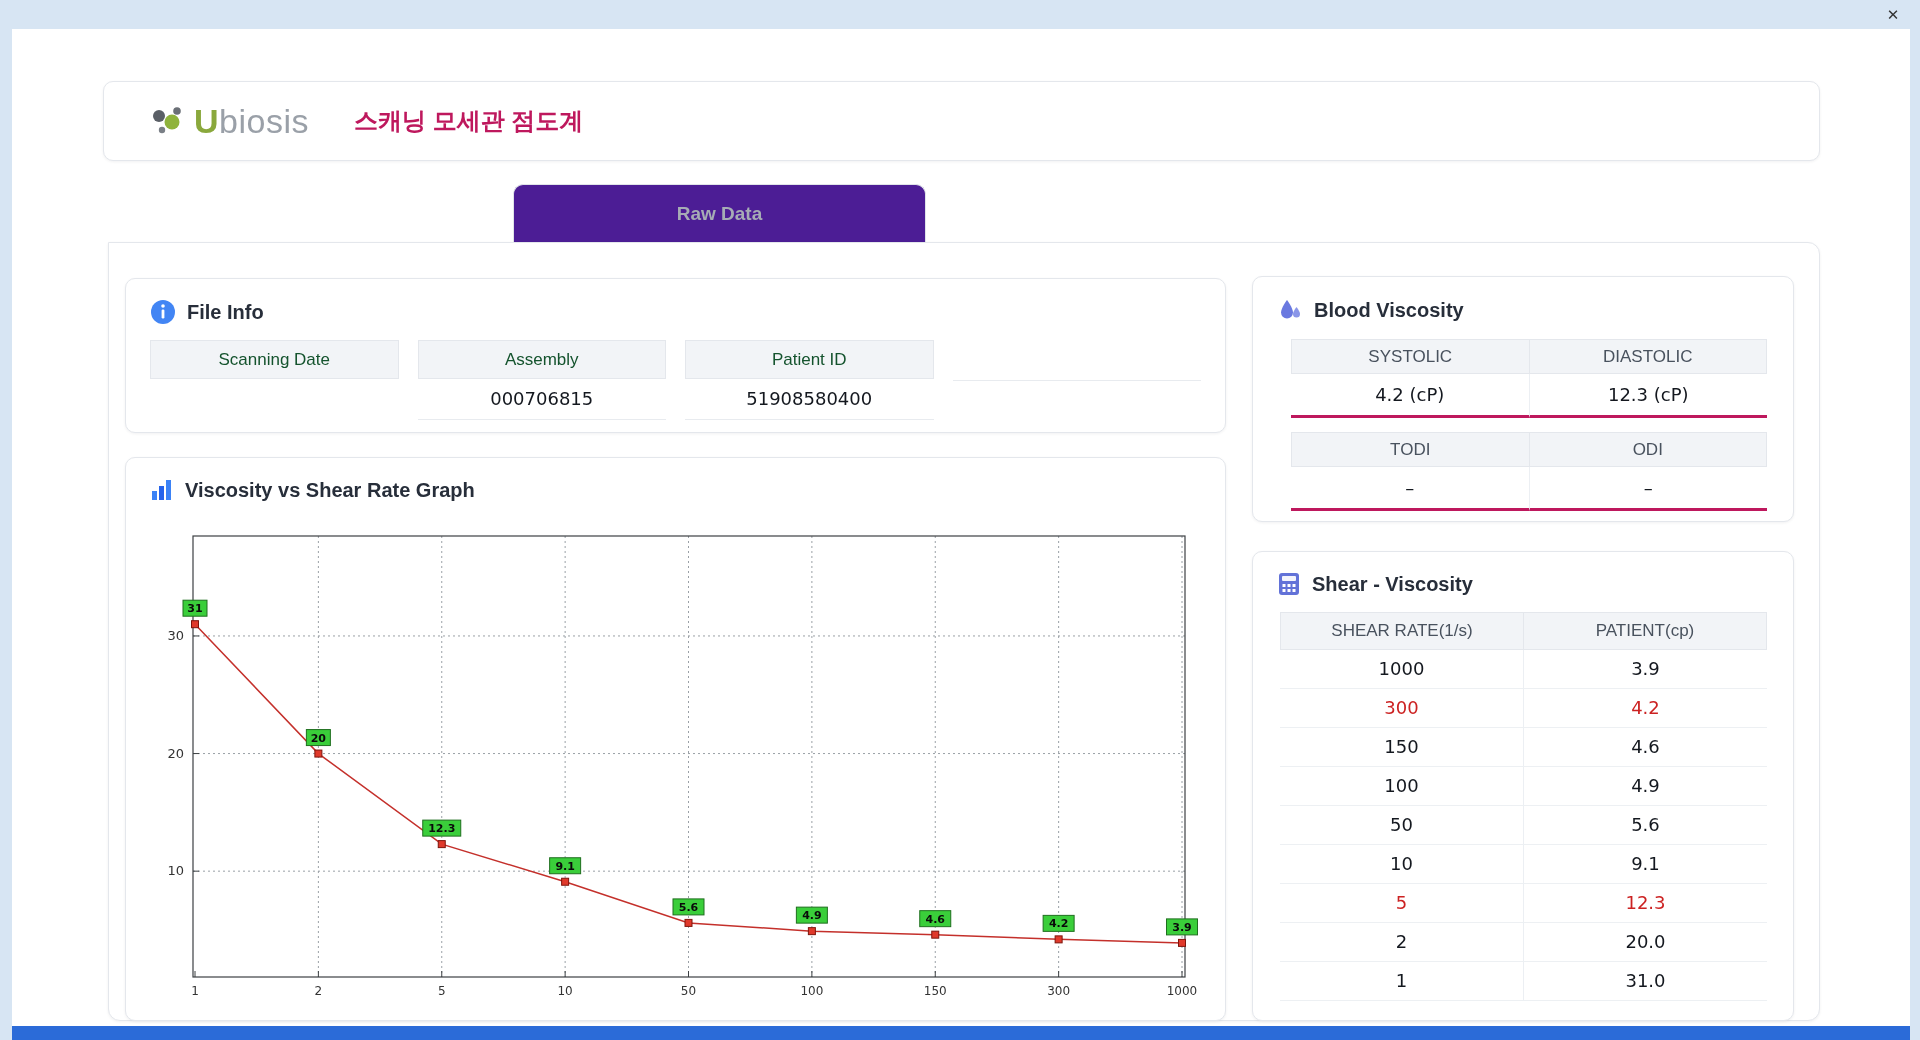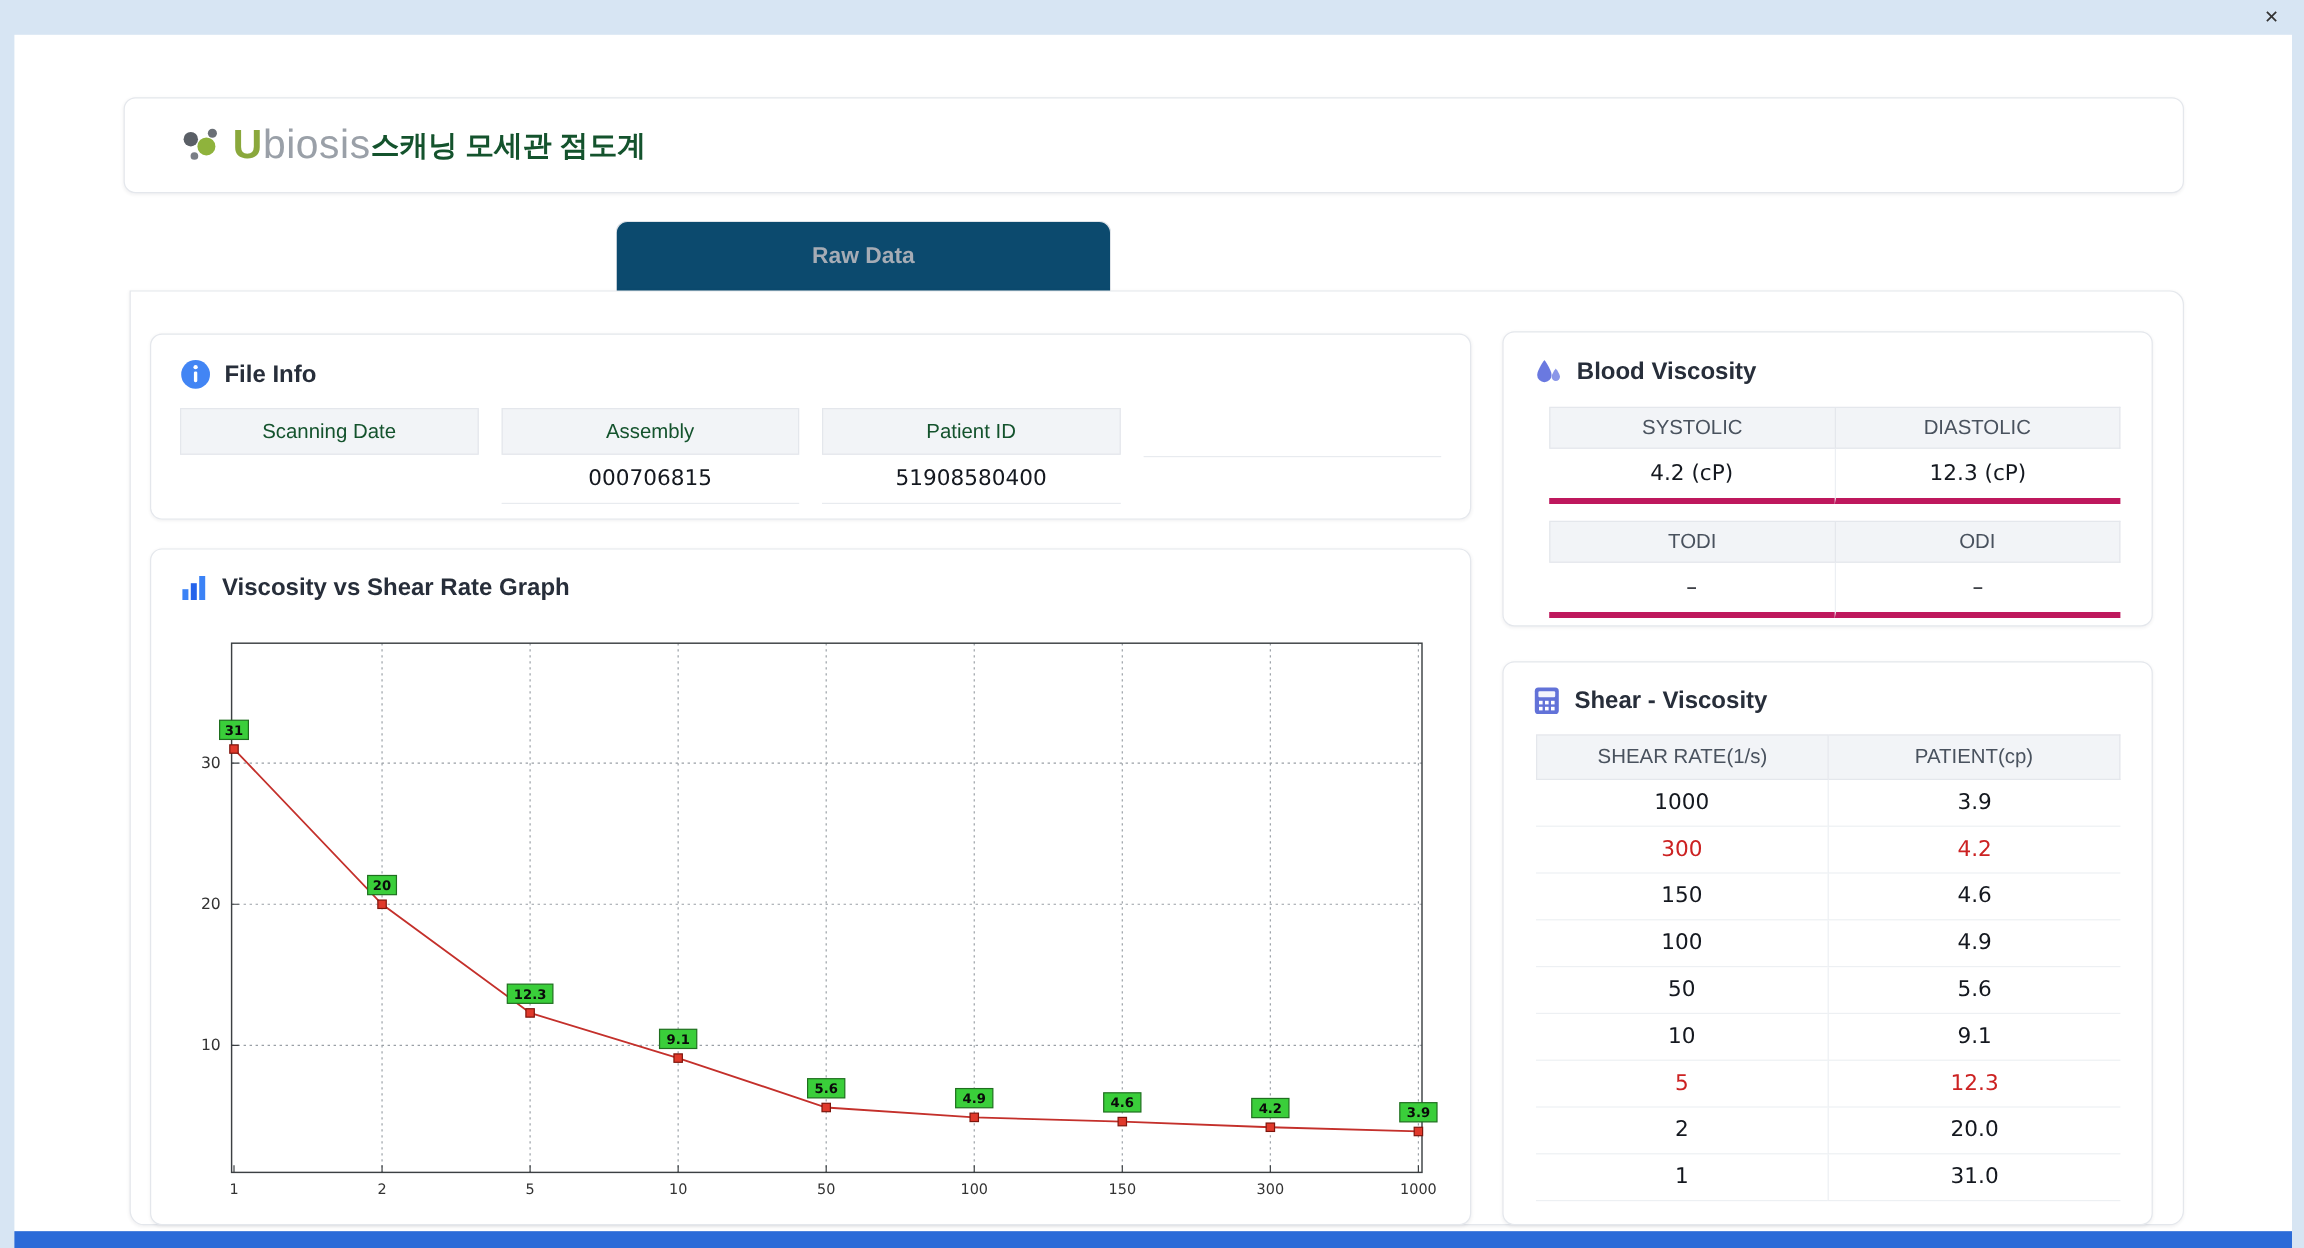--- a/index.html
+++ b/index.html
@@ -11,27 +11,27 @@
          text-align:center;font-size:15px;color:#333;cursor:pointer;}
 
   .card{position:absolute;background:#fff;border:1px solid #e4e7ec;border-radius:10px;
         box-shadow:0 1px 3px rgba(16,24,40,.06);}
 
   .header-card{left:103px;top:81px;width:1715px;height:78px;display:flex;align-items:center;}
   .logo{display:flex;align-items:center;gap:9px;margin-left:45px;}
   .logo-text{font-size:34px;letter-spacing:.5px;}
   .logo-u{color:#8aa83c;font-weight:bold;}
   .logo-rest{color:#9aa0a8;}
-  .app-title{font-size:24px;font-weight:bold;color:#14532d;}
+  .app-title{margin-left:45px;font-size:24px;font-weight:bold;color:#be185d;}
 
   .tab{position:absolute;top:184px;display:flex;align-items:center;justify-content:center;
        font-size:19px;font-weight:bold;border:1px solid #e0e4e9;border-bottom:none;
        border-radius:10px 10px 0 0;cursor:pointer;}
   .tab-result{left:108px;width:400px;height:59px;background:#fff;color:#2b3240;}
-  .tab-raw{left:513px;width:411px;height:58px;background:#0c4a6e;color:#a6acb5;}
+  .tab-raw{left:513px;width:411px;height:58px;background:#4c1d95;color:#a6acb5;}
 
   .content-card{left:108px;top:242px;width:1710px;height:777px;border-radius:0 12px 12px 12px;}
 
   .card-title-row{display:flex;align-items:center;gap:11px;margin:20px 0 0 24px;}
   .card-title{font-size:20px;font-weight:bold;color:#272e3a;}
 
   .file-info-card{left:125px;top:278px;width:1099px;height:153px;}
   .fields{display:flex;gap:19px;margin:15px 24px 0 24px;}
   .field{flex:1;}
   .field-label{height:37px;line-height:37px;text-align:center;background:#f2f4f7;
@@ -49,21 +49,21 @@
   .lbltext{font-size:11px;font-weight:bold;font-family:"DejaVu Sans",sans-serif;fill:#0a0a0a;text-anchor:middle;}
 
   .bv-card{left:1252px;top:276px;width:540px;height:244px;}
   .bv-table{margin:16px 26px 0 27px;}
   .bv-row{display:flex;padding-left:11px;}
   .bv-cell{flex:1;text-align:center;}
   .bv-head .bv-cell{background:#f2f4f7;border:1px solid #e4e7ec;height:33px;line-height:33px;
                     font-size:17px;color:#49525e;}
   .bv-head .bv-cell + .bv-cell{border-left:none;}
   .bv-val .bv-cell{height:41px;line-height:41px;font-size:18px;color:#14181f;
-                   border-bottom:5px solid #be185d;font-family:"DejaVu Sans",sans-serif;}
+                   border-bottom:3px solid #be185d;font-family:"DejaVu Sans",sans-serif;}
   .bv-val .bv-cell + .bv-cell{border-left:1px solid #eceff3;}
   .bv-gap{height:14px;}
 
   .sv-card{left:1252px;top:551px;width:540px;height:468px;}
   .sv-table{margin:16px 26px 0 27px;}
   .sv-row{display:flex;}
   .sv-cell{flex:1;text-align:center;}
   .sv-head .sv-cell{background:#f2f4f7;border:1px solid #e4e7ec;height:36px;line-height:36px;
                     font-size:17px;color:#49525e;}
   .sv-head .sv-cell + .sv-cell{border-left:none;}

